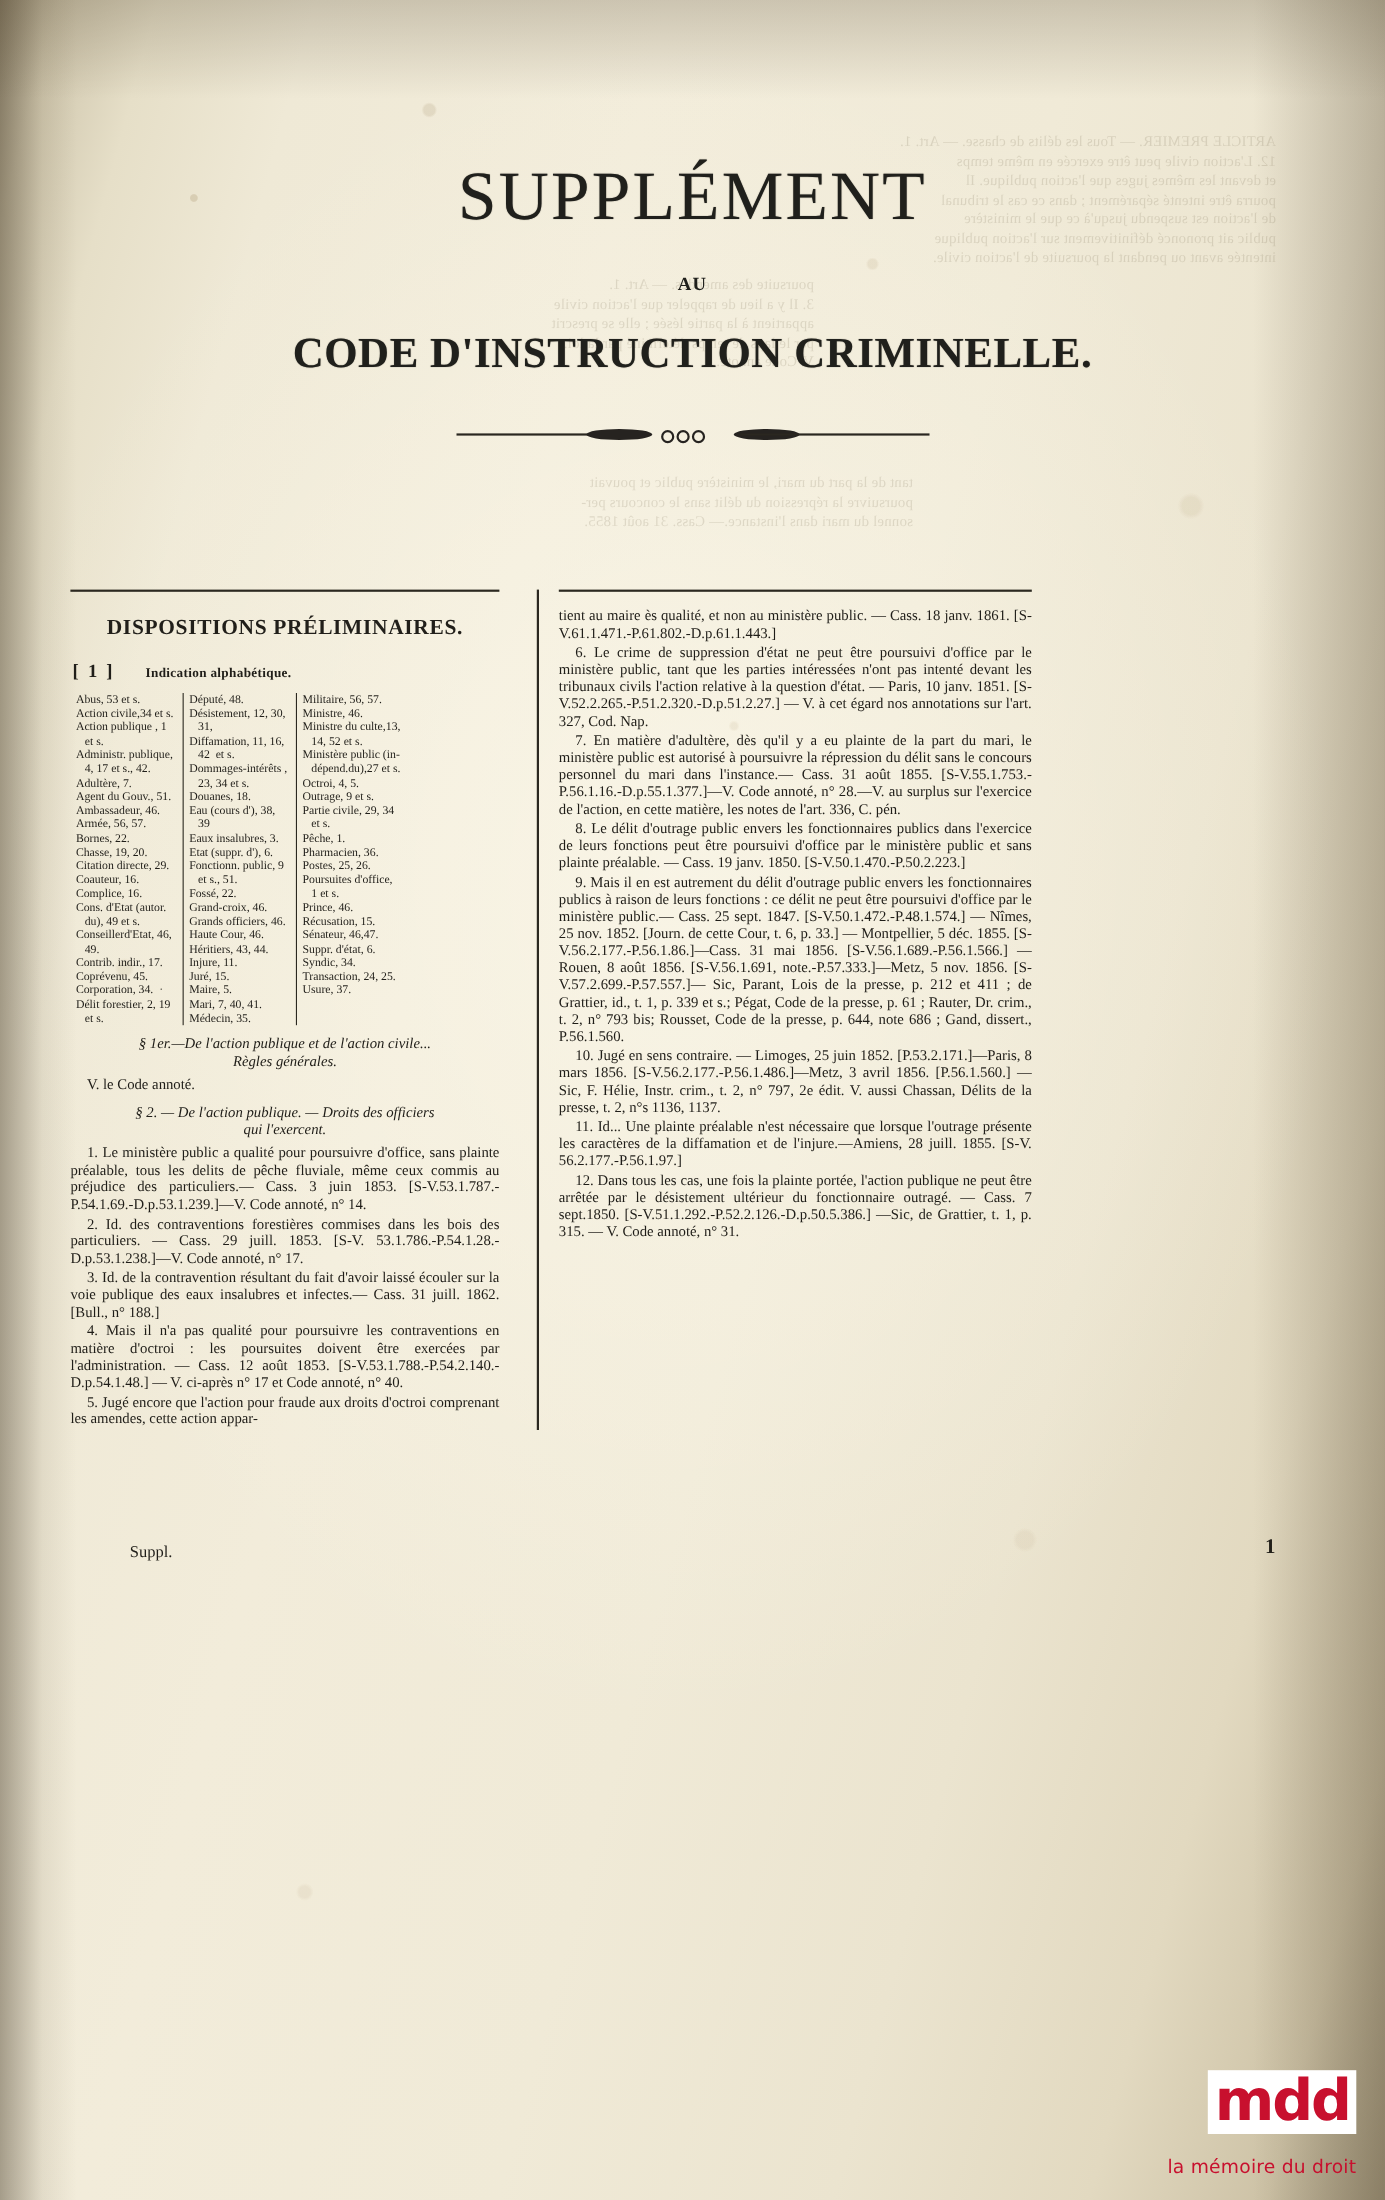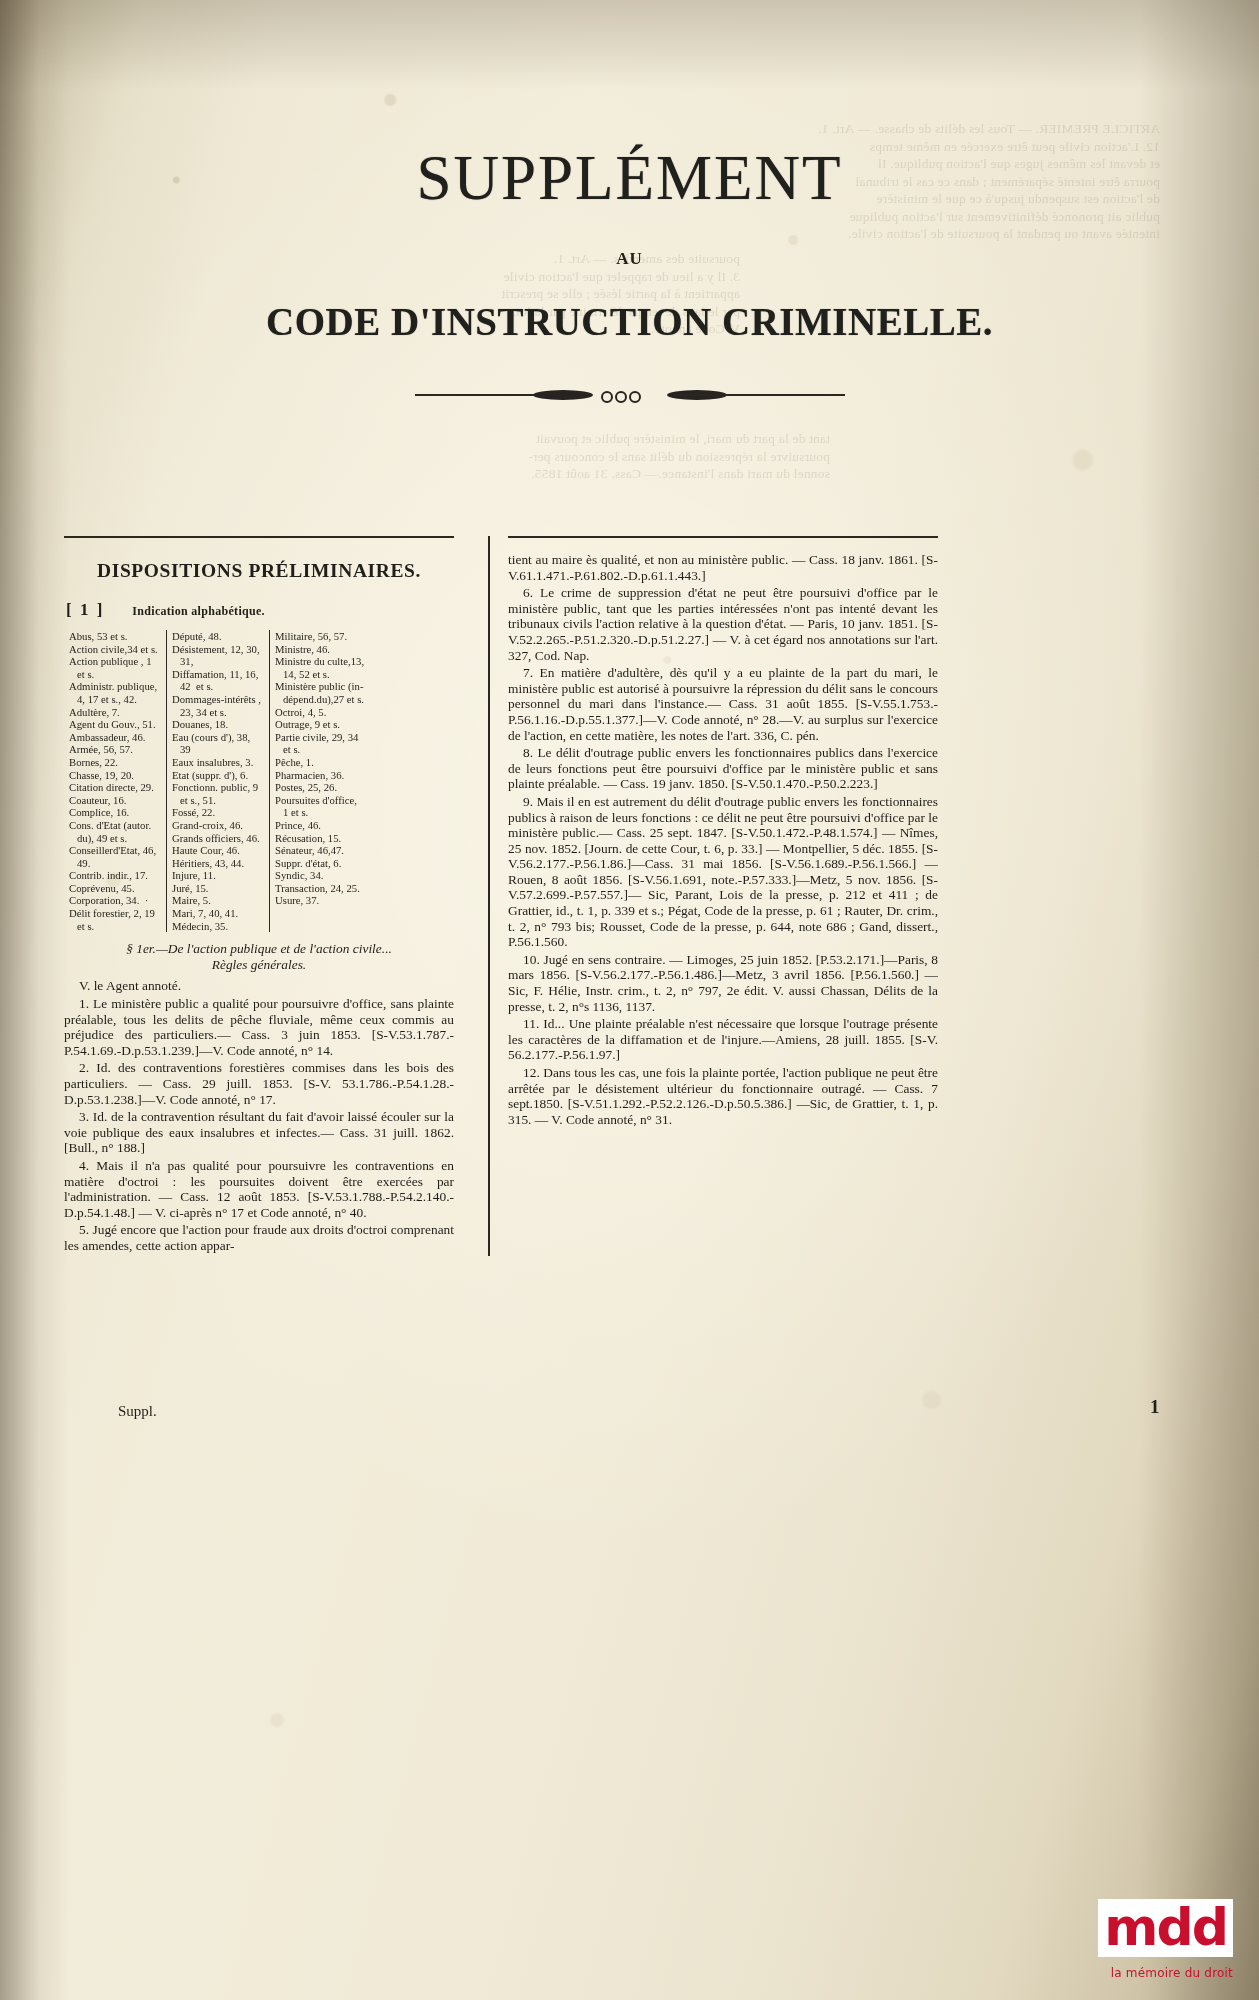--- a/index.html
+++ b/index.html
@@ -131,22 +131,22 @@
   }
 
   
   #logo{position:absolute;right:26px;bottom:20px;width:215px;text-align:right;}
   #logo .mdd{
     display:inline-block;background:#ffffff;padding:2px 6px 4px;
     color:#c8102e;font-size:52px;font-weight:700;letter-spacing:-2px;
     font-family:"DejaVu Sans",sans-serif;line-height:52px;text-align:right;
   }
   #logo .tag{
-    display:block;margin-top:9px;color:#c8102e;
-    font-family:"DejaVu Sans",sans-serif;font-size:12px;letter-spacing:.2px;
+    display:block;margin-top:20px;color:#c8102e;
+    font-family:"DejaVu Sans",sans-serif;font-size:17px;letter-spacing:.2px;
   }
   .blur{filter:blur(.25px);}
 </style>
 </head>
 <body>
 
 <div id="page">
 
   <div class="bleed" style="left:690px;top:120px;width:470px;">ARTICLE PREMIER. — Tous les délits de chasse. — Art. 1.
 12. L'action civile peut être exercée en même temps
@@ -272,22 +272,26 @@
               <div>Transaction, 24, 25.</div>
               <div>Usure, 37.</div>
             </div>
           </div>
 
           <div class="parhead">
             <span>§ 1er.—De l'action publique et de l'action civile...</span><br>
             <span>Règles générales.</span>
           </div>
 
-          <p class="para">V. le Agent annoté.</p>
-
+          <p class="para">V. le Code annoté.</p>
+
+          <div class="parhead">
+            <span>§ 2. — De l'action publique. — Droits des officiers</span><br>
+            <span>qui l'exercent.</span>
+          </div>
 
           <p class="para">1. Le ministère public a qualité pour poursuivre d'office, sans plainte préalable, tous les delits de pêche fluviale, même ceux commis au préjudice des particuliers.— Cass. 3 juin 1853. [S-V.53.1.787.-P.54.1.69.-D.p.53.1.239.]—V. Code annoté, n° 14.</p>
           <p class="para">2. Id. des contraventions forestières commises dans les bois des particuliers. — Cass. 29 juill. 1853. [S-V. 53.1.786.-P.54.1.28.-D.p.53.1.238.]—V. Code annoté, n° 17.</p>
           <p class="para">3. Id. de la contravention résultant du fait d'avoir laissé écouler sur la voie publique des eaux insalubres et infectes.— Cass. 31 juill. 1862. [Bull., n° 188.]</p>
           <p class="para">4. Mais il n'a pas qualité pour poursuivre les contraventions en matière d'octroi : les poursuites doivent être exercées par l'administration. — Cass. 12 août 1853.  [S-V.53.1.788.-P.54.2.140.-D.p.54.1.48.] — V. ci-après n° 17 et Code annoté, n° 40.</p>
           <p class="para">5. Jugé encore que l'action pour fraude aux droits d'octroi comprenant les amendes, cette action appar-</p>
         </div>
 
         <div class="colsep"></div>
 

